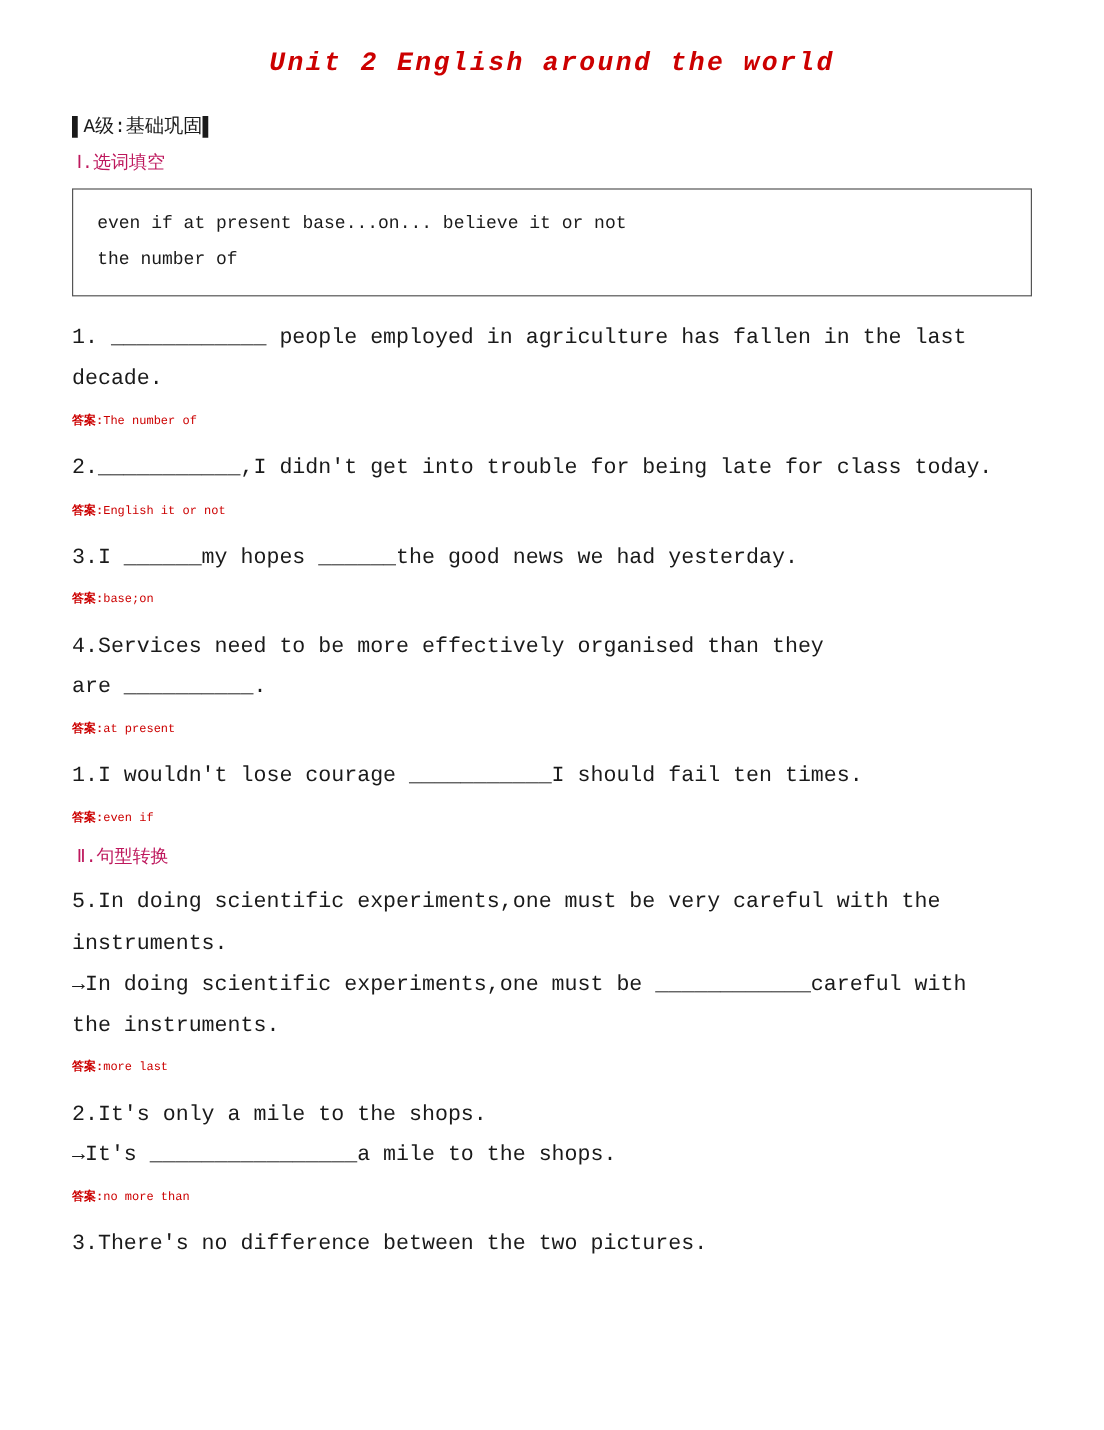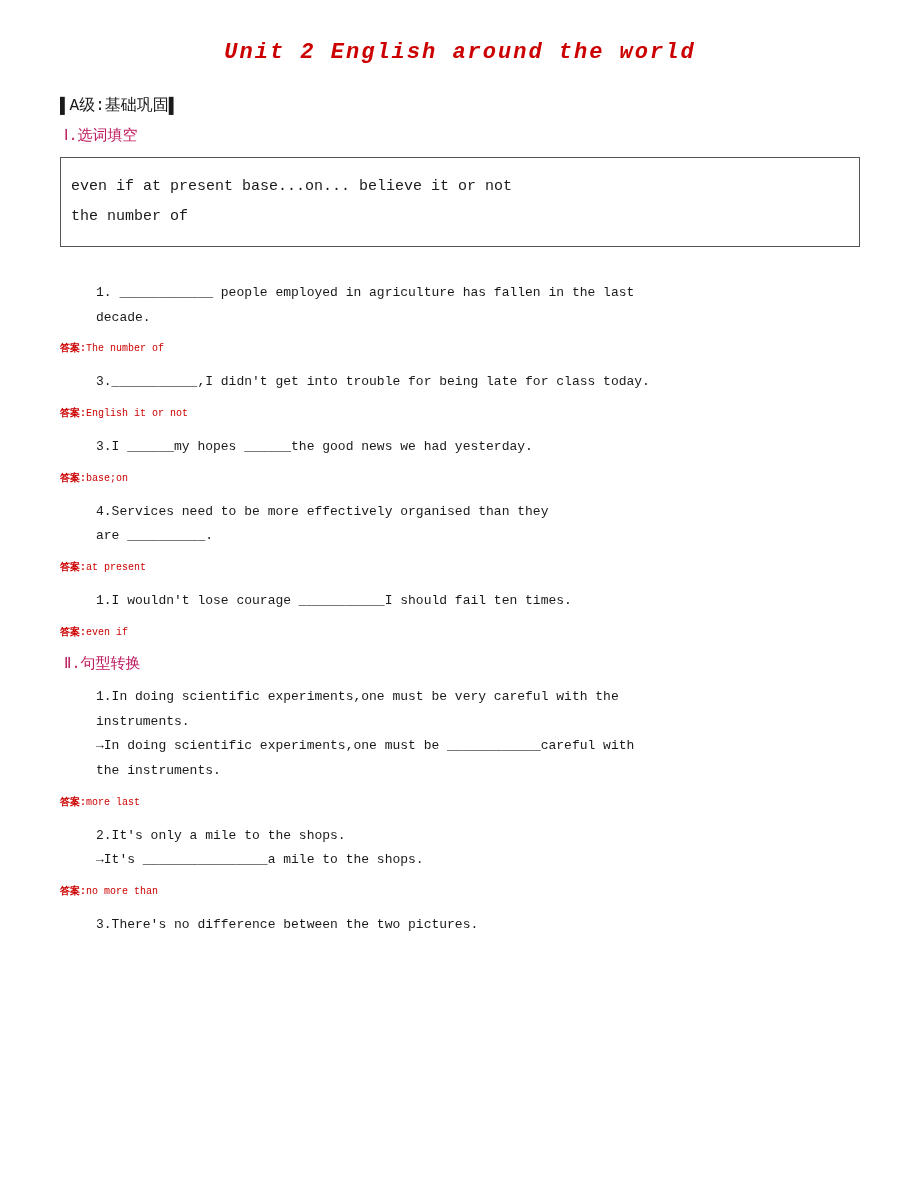--- a/index.html
+++ b/index.html
@@ -38,32 +38,31 @@
 
     .subsection-header {
       font-size: 15px;
       color: #be185d;
       margin-bottom: 12px;
       margin-left: 4px;
     }
 
     .word-box {
       border: 1.5px solid #555;
-      padding: 14px 10px;
-      margin-bottom: 34px;
+      padding: 14px 20px;
+      margin-bottom: 18px;
       font-size: 15px;
       line-height: 2;
       color: #1a1a1a;
     }
 
     .question-block {
       margin-bottom: 10px;
       line-height: 1.9;
-      font-size: 13px;
-      margin-left: 36px;
+      font-size: 18px;
     }
 
     .answer-line {
       color: #cc0000;
       font-size: 10px;
       margin-bottom: 12px;
       line-height: 1.8;
     }
 
     .answer-label {
@@ -90,21 +89,21 @@
 
 <div class="question-block">
   <div>1. ____________ people employed in agriculture has fallen in the last</div>
   <div>decade.</div>
 </div>
 <div class="answer-line">
   <span class="answer-label">答案:</span><span>The number of</span>
 </div>
 
 <div class="question-block">
-  <div>3.___________,I didn't get into trouble for being late for class today.</div>
+  <div>2.___________,I didn't get into trouble for being late for class today.</div>
 </div>
 <div class="answer-line">
   <span class="answer-label">答案:</span><span>English it or not</span>
 </div>
 
 <div class="question-block">
   <div>3.I ______my hopes ______the good news we had yesterday.</div>
 </div>
 <div class="answer-line">
   <span class="answer-label">答案:</span><span>base;on</span>
@@ -123,21 +122,21 @@
 </div>
 <div class="answer-line">
   <span class="answer-label">答案:</span><span>even if</span>
 </div>
 
 <div class="subsection-header" style="margin-top: 8px;">
   <span>Ⅱ.句型转换</span>
 </div>
 
 <div class="question-block">
-  <div>1.In  doing  scientific  experiments,one  must  be  very  careful  with  the</div>
+  <div>5.In  doing  scientific  experiments,one  must  be  very  careful  with  the</div>
   <div>instruments.</div>
   <div>→In doing scientific experiments,one must be ____________careful with</div>
   <div>the instruments.</div>
 </div>
 <div class="answer-line">
   <span class="answer-label">答案:</span><span>more last</span>
 </div>
 
 <div class="question-block">
   <div>2.It's only a mile to the shops.</div>

